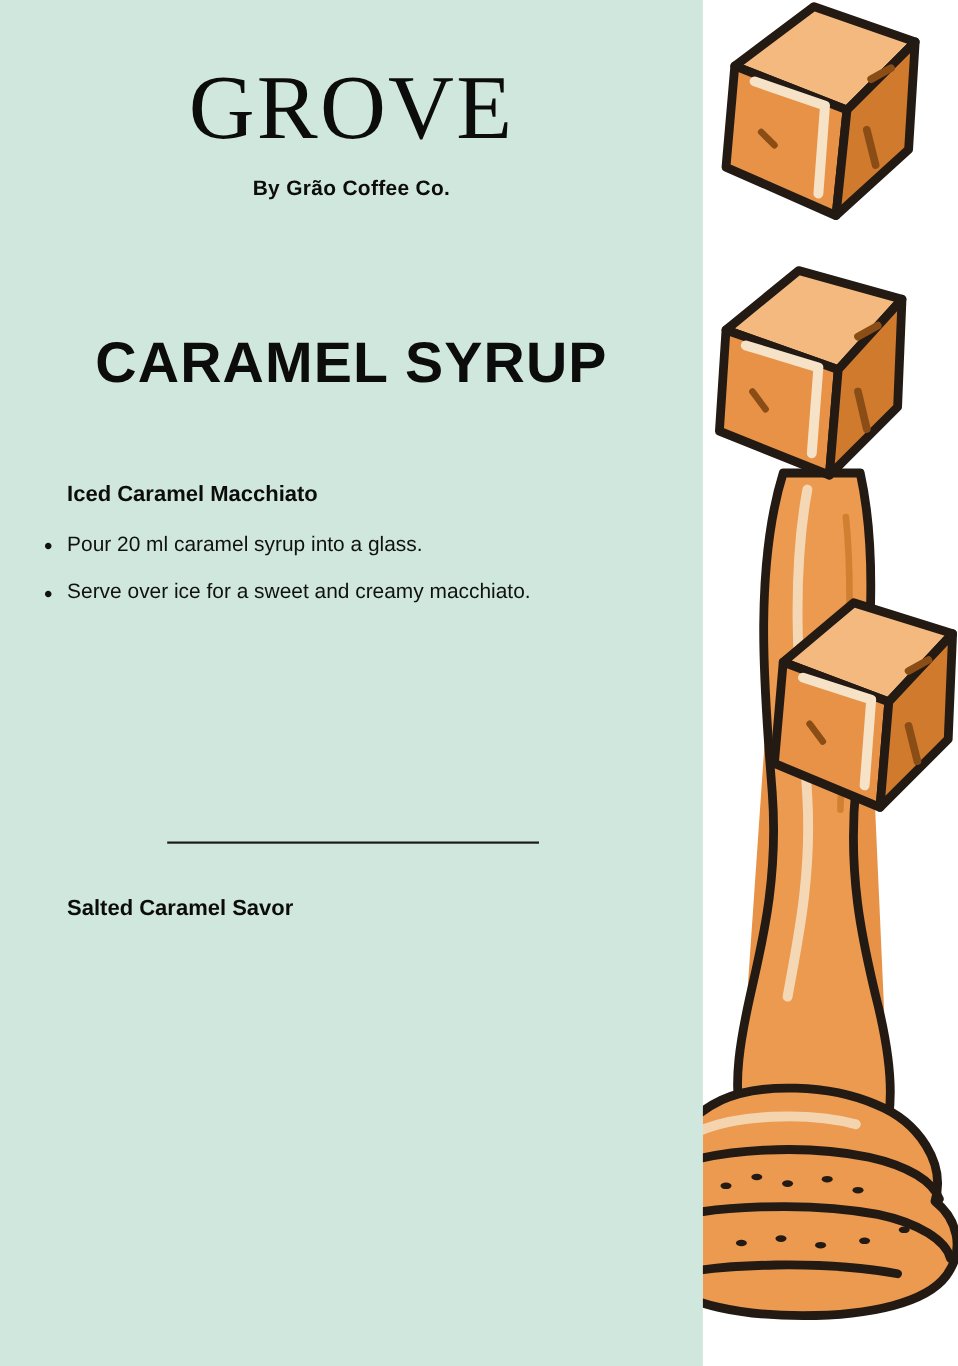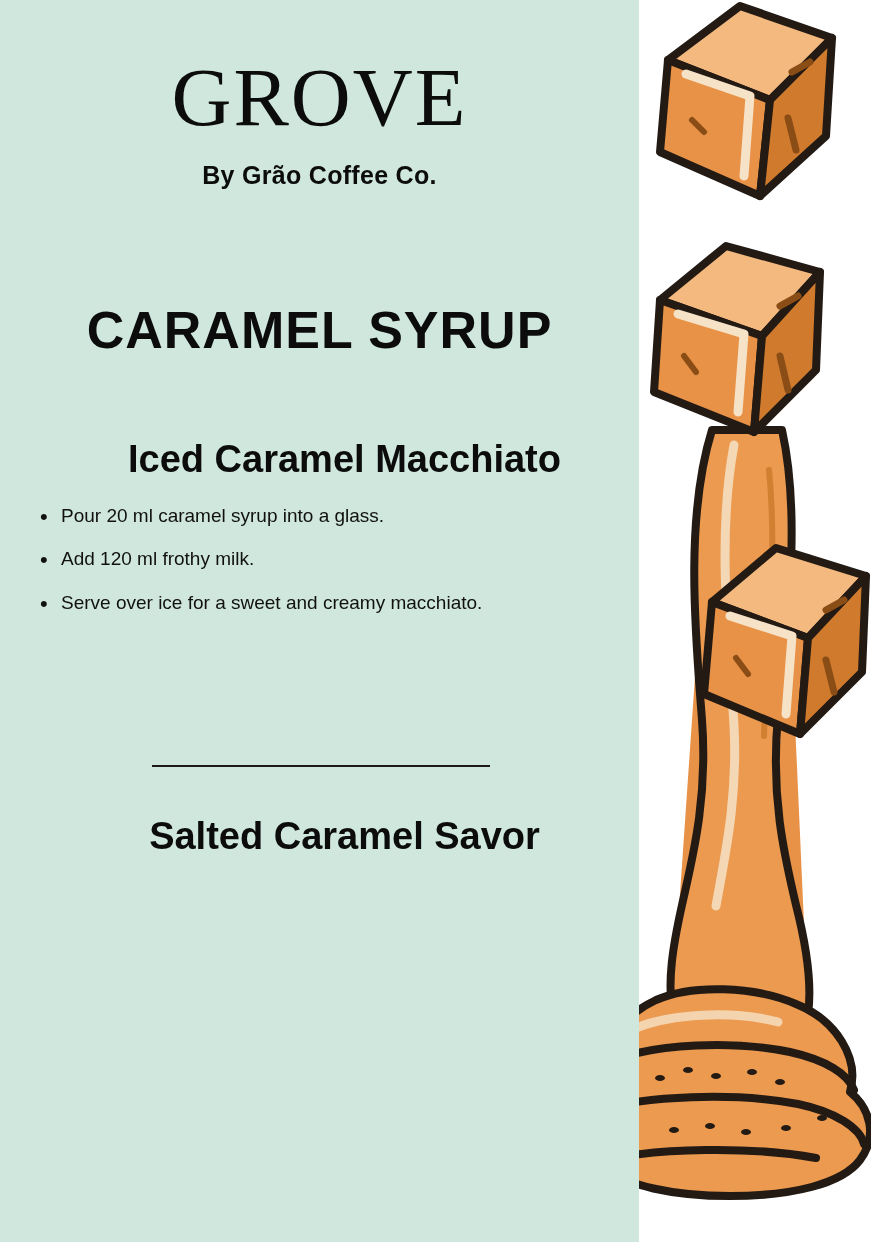--- a/index.html
+++ b/index.html
@@ -60,21 +60,21 @@
     letter-spacing: 2px;
     color: #0c0c0c;
     line-height: 1;
     font-weight: 400;
     margin: 0;
     padding: 0;
     display: block;
   }
   .brand-sub {
     margin-top: 22px;
-    font-size: 25px;
+    font-size: 19px;
     font-weight: bold;
     color: #0c0c0c;
     letter-spacing: .3px;
   }
 
   
   .doc-title {
     position: absolute;
     left: 0;
     top: 300px;
@@ -89,25 +89,24 @@
   
   .recipe {
     position: absolute;
     left: 28px;
     width: 600px;
   }
   .recipe-1 { top: 438px; }
   .recipe-2 { top: 815px; }
 
   .recipe-title {
-    font-size: 38px;
+    font-size: 20px;
     font-weight: bold;
     color: #0c0c0c;
     margin: 0 0 20px 33px;
-    text-align: center;
   }
   ul.steps {
     list-style: none;
     margin: 0;
     padding: 0;
   }
   ul.steps li {
     position: relative;
     font-size: 19px;
     line-height: 1.55;
@@ -218,21 +217,20 @@
     <div class="brand-word">GROVE</div>
     <div class="brand-sub">By Grão Coffee Co.</div>
   </div>
 
   <div class="doc-title">CARAMEL SYRUP</div>
 
   <div class="recipe recipe-1">
     <div class="recipe-title">Iced Caramel Macchiato</div>
     <ul class="steps">
       <li>Pour 20 ml caramel syrup into a glass.</li>
-      <li>Add 120 ml frothy milk.</li>
       <li>Serve over ice for a sweet and creamy macchiato.</li>
     </ul>
   </div>
 
   <div class="divider"></div>
 
   <div class="recipe recipe-2">
     <div class="recipe-title">Salted Caramel Savor</div>
   </div>
 

